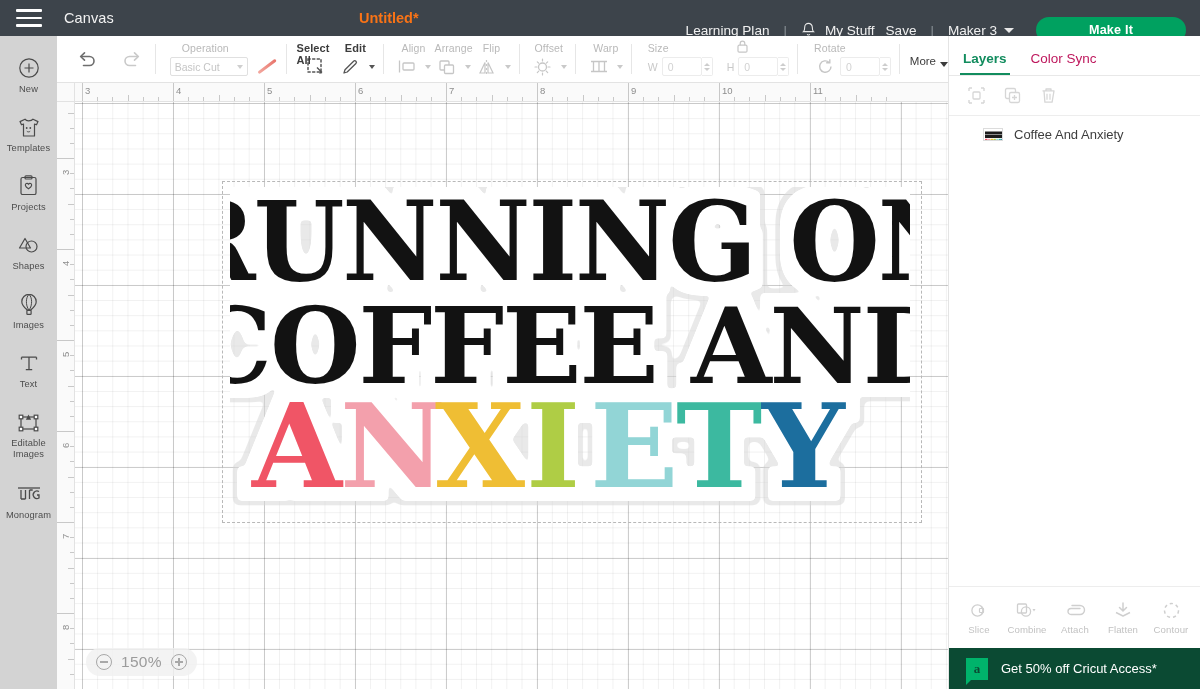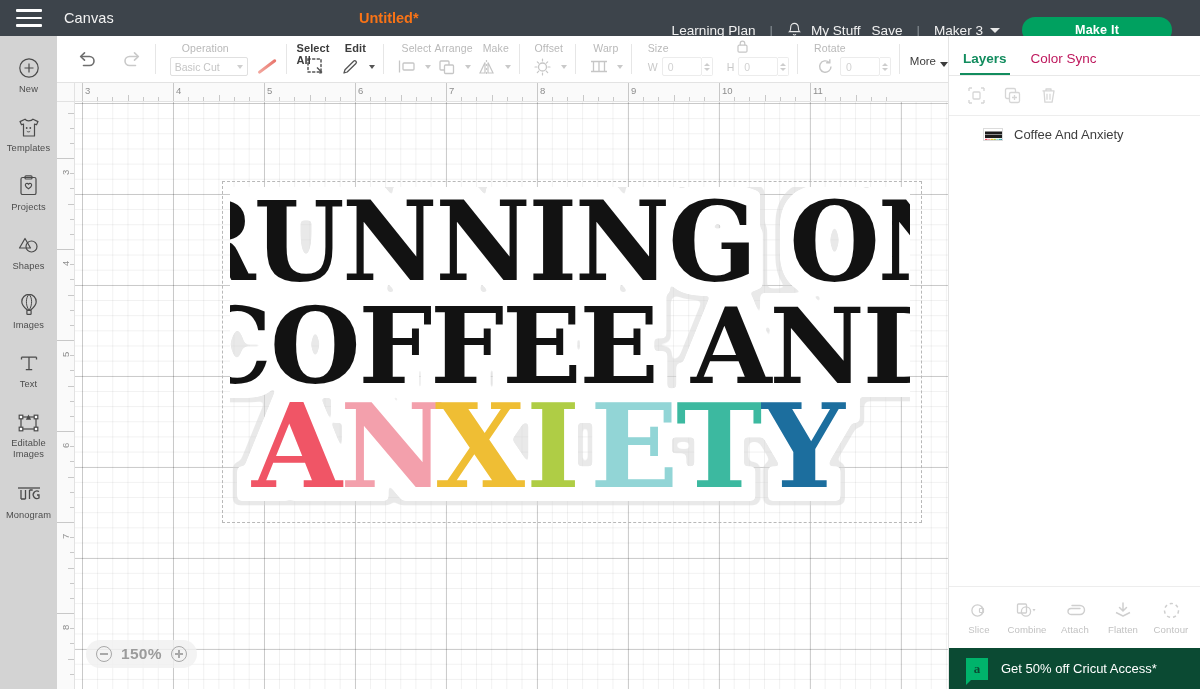--- a/index.html
+++ b/index.html
@@ -14,21 +14,21 @@
   
   .topbar {
     position: absolute; top: 0; left: 0; width: 1200px; height: 36px;
     background: #3d444b; display: flex; align-items: center;
     color: #ffffff;
   }
   .hamburger { width: 26px; height: 18px; margin-left: 16px; display:flex; flex-direction:column; justify-content:space-between; cursor:pointer;}
   .hamburger i { display:block; height:2.6px; background:#ffffff; border-radius:1px; width:100%; }
   .tb-canvas { margin-left: 22px; font-size: 14.5px; color:#f2f2f2; letter-spacing:.1px;}
   .tb-title { position:absolute; left:359px; font-size:14.5px; color:#f97316; font-weight:600;}
-  .tb-right { margin-left:auto; display:flex; align-items:center; gap:0px; padding-right:28px;margin-top:24px;}
+  .tb-right { margin-left:auto; display:flex; align-items:center; gap:0px; padding-right:14px;margin-top:24px;}
   .tb-right span.link { font-size:13.6px; color:#f0f0f0; cursor:pointer; }
   .tb-sep { color:#8b9299; font-size:13px; margin:0 14px; }
   .bell { width:15px; height:16px; position:relative; margin-right:9px; }
   .bell svg { display:block; }
   .mystuff { margin-right:11px; }
   .maker-wrap { display:flex; align-items:center; gap:7px; margin-left:0px;}
   .chev { width:0;height:0;border-left:5px solid transparent;border-right:5px solid transparent;border-top:5.5px solid #e8e8e8;}
   .makeit {
     margin-left:22px; width:150px; height:26px; border-radius:13px;
     background:#0f9d58; background:#00A160; color:#fff; font-size:12.6px; font-weight:700;
@@ -95,23 +95,23 @@
     background-size: 15.17px 15.17px, 15.17px 15.17px, 91px 91px, 91px 91px;
     background-position: 7px 1px, 7px 1px, 7px 1px, 7px 1px;
   }
 
   
   .artwrap { position:absolute; left:155px; top:85px; width:680px; height:330px; }
   .artsvg { position:absolute; left:0; top:0; }
   .selbox { position:absolute; border:1px dashed #b8b8b8; pointer-events:none; }
 
   .zoomctl {
-    position:absolute; left:29px; bottom:21px; height:28px; padding:0 10px;
+    position:absolute; left:29px; bottom:13px; height:28px; padding:0 10px;
     background:rgba(240,240,240,.82); border-radius:14px; display:flex; align-items:center; gap:9px;
-    color:#9b9b9b; font-size:15.5px; letter-spacing:.3px;font-weight:bold;
+    color:#9b9b9b; font-size:15.5px; letter-spacing:.3px;
   }
   .zbtn { width:16px;height:16px;border:1.4px solid #a8a8a8;border-radius:50%;position:relative;cursor:pointer;}
   .zbtn i { position:absolute;background:#a8a8a8; }
   .zbtn i.h { left:3px;top:6.3px;width:8px;height:1.4px;}
   .zbtn i.v { top:3px;left:6.3px;height:8px;width:1.4px;}
 
   
   .rpanel { position:absolute; top:36px; left:948px; width:252px; height:653px; background:#ffffff; border-left:1px solid #e4e4e4;}
   .rtabs { height:40px; display:flex; align-items:flex-end; padding-left:14px; gap:24px; border-bottom:1px solid #e8e8e8;}
   .rtab { font-size:13.5px; color:#be185d; padding-bottom:9px; cursor:pointer; position:relative;}
@@ -302,21 +302,21 @@
               <path d="M3 16l1-3.2 8.6-8.6a1.6 1.6 0 0 1 2.3 2.3L6.2 15 3 16z" fill="none" stroke="#555" stroke-width="1.3" stroke-linejoin="round"></path>
             </svg>
         </span>
         <span class="smallcv" style="border-top-color:#555;"></span>
       </div>
     </div>
 
     <div class="vline"></div>
 
     <div class="tb-grp" style="width:46px;justify-content:center;">
-      <span class="lbl" style="left:10px;">Select</span>
+      <span class="lbl" style="left:10px;">Align</span>
       <div class="ctl">
         <span class="ico-btn">
           <svg width="20" height="17" viewBox="0 0 20 17">
               <path d="M2.5 2.5v12" stroke="#c6c6c6" stroke-width="1.3"></path>
               <rect x="6" y="5" width="11" height="7" rx="1" fill="none" stroke="#c6c6c6" stroke-width="1.3"></rect>
             </svg>
         </span>
         <span class="smallcv"></span>
       </div>
     </div>
@@ -328,21 +328,21 @@
           <svg width="20" height="18" viewBox="0 0 20 18">
               <rect x="3" y="3" width="9" height="9" rx="1" fill="none" stroke="#c6c6c6" stroke-width="1.3"></rect>
               <rect x="7.5" y="7" width="9" height="8.5" rx="1" fill="#fff" stroke="#c6c6c6" stroke-width="1.3"></rect>
             </svg>
         </span>
         <span class="smallcv"></span>
       </div>
     </div>
 
     <div class="tb-grp" style="width:44px;justify-content:center;">
-      <span class="lbl" style="left:11px;">Make</span>
+      <span class="lbl" style="left:11px;">Flip</span>
       <div class="ctl">
         <span class="ico-btn">
           <svg width="19" height="18" viewBox="0 0 19 18">
               <path d="M9.5 2v14" stroke="#c6c6c6" stroke-width="1.2" stroke-dasharray="2 2"></path>
               <path d="M8 4.5 3 15h5z" fill="none" stroke="#c6c6c6" stroke-width="1.2"></path>
               <path d="M11 4.5 16 15h-5z" fill="none" stroke="#c6c6c6" stroke-width="1.2"></path>
             </svg>
         </span>
         <span class="smallcv"></span>
       </div>

